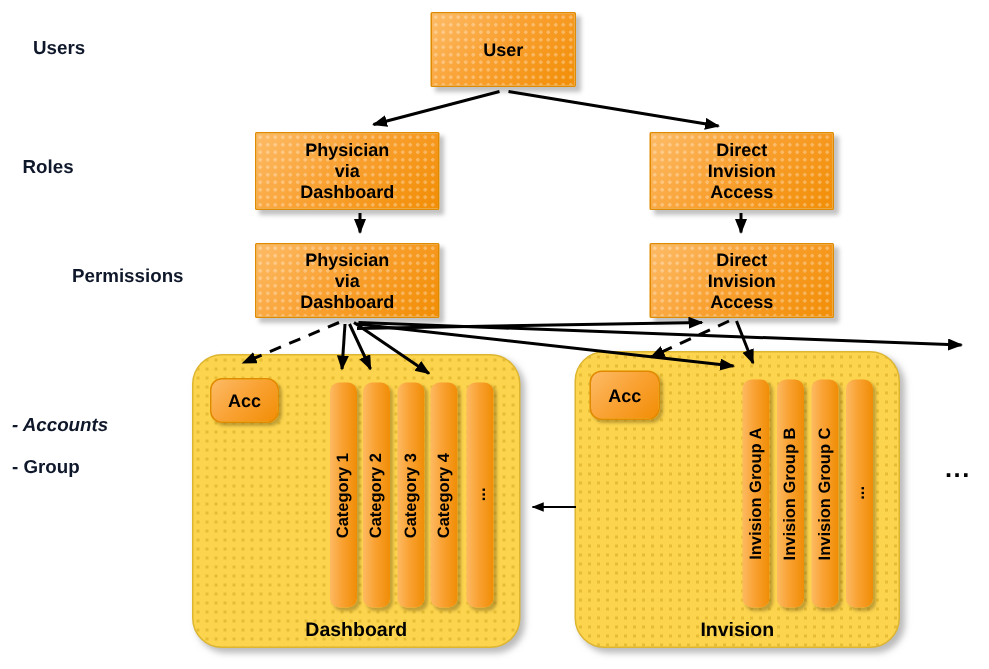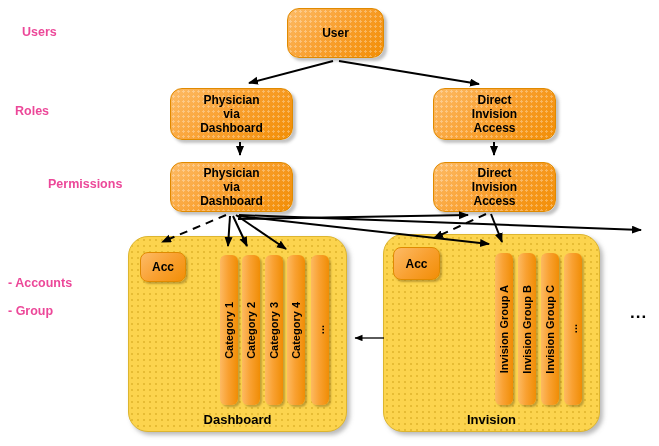--- a/index.html
+++ b/index.html
@@ -1,29 +1,29 @@
 <!DOCTYPE html>
 <html><head>
 <meta charset="utf-8">
 <style>
   html,body { margin:0; padding:0; background:#fff; }
   .stage {
     position:relative; width:659px; height:446px; background:#ffffff;
     font-family:"Liberation Sans", sans-serif; overflow:hidden; color:#000;
   }
   .lbl {
-    position:absolute; font-size:12.5px; font-weight:bold; color:#ec4899; white-space:nowrap;
+    position:absolute; font-size:12.5px; font-weight:bold; color:#0f172a; white-space:nowrap;
   }
   .obox {
     position:absolute; box-sizing:border-box;
     background-image:
       radial-gradient(rgba(255,255,255,0.30) 1px, rgba(0,0,0,0) 1.2px),
       linear-gradient(135deg, #fdbb66 0%, #f9a132 45%, #f28e06 100%);
     background-size:5px 5px, 100% 100%;
-    border:1.5px solid #e08a00; border-radius:12px;
+    border:1.5px solid #e08a00; border-radius:1px;
     box-shadow:3px 3px 3px rgba(120,120,120,0.45);
     display:flex; align-items:center; justify-content:center; text-align:center;
     font-weight:bold; font-size:12px; line-height:14px; white-space:pre-line;
     z-index:5;
   }
   .panel {
     position:absolute; box-sizing:border-box;
     background-color:#fcd44e;
     background-image:radial-gradient(rgba(205,160,20,0.45) 1px, rgba(0,0,0,0) 1.2px);
     background-size:6px 6px;
@@ -56,21 +56,21 @@
   svg.arrows { position:absolute; left:0; top:0; z-index:6; pointer-events:none; }
 </style>
 </head>
 <body>
 
 <div class="stage">
 
   <div class="lbl" style="left:22px; top:25px;">Users</div>
   <div class="lbl" style="left:15px; top:104px;">Roles</div>
   <div class="lbl" style="left:20px; top:177px;margin-left:28px;">Permissions</div>
-  <div class="lbl" style="left:8px;  top:276px;">- Accounts</div>
+  <div class="lbl" style="left:8px;  top:276px;font-style:italic;">- Accounts</div>
   <div class="lbl" style="left:8px;  top:304px;">- Group</div>
 
   <div class="obox" style="left:287px; top:8px;   width:97px;  height:50px;">User</div>
   <div class="obox" style="left:170px; top:88px;  width:123px; height:52px;">Physician
 via
 Dashboard</div>
   <div class="obox" style="left:433px; top:88px;  width:123px; height:52px;">Direct
 Invision
 Access</div>
   <div class="obox" style="left:170px; top:162px; width:123px; height:50px;">Physician

